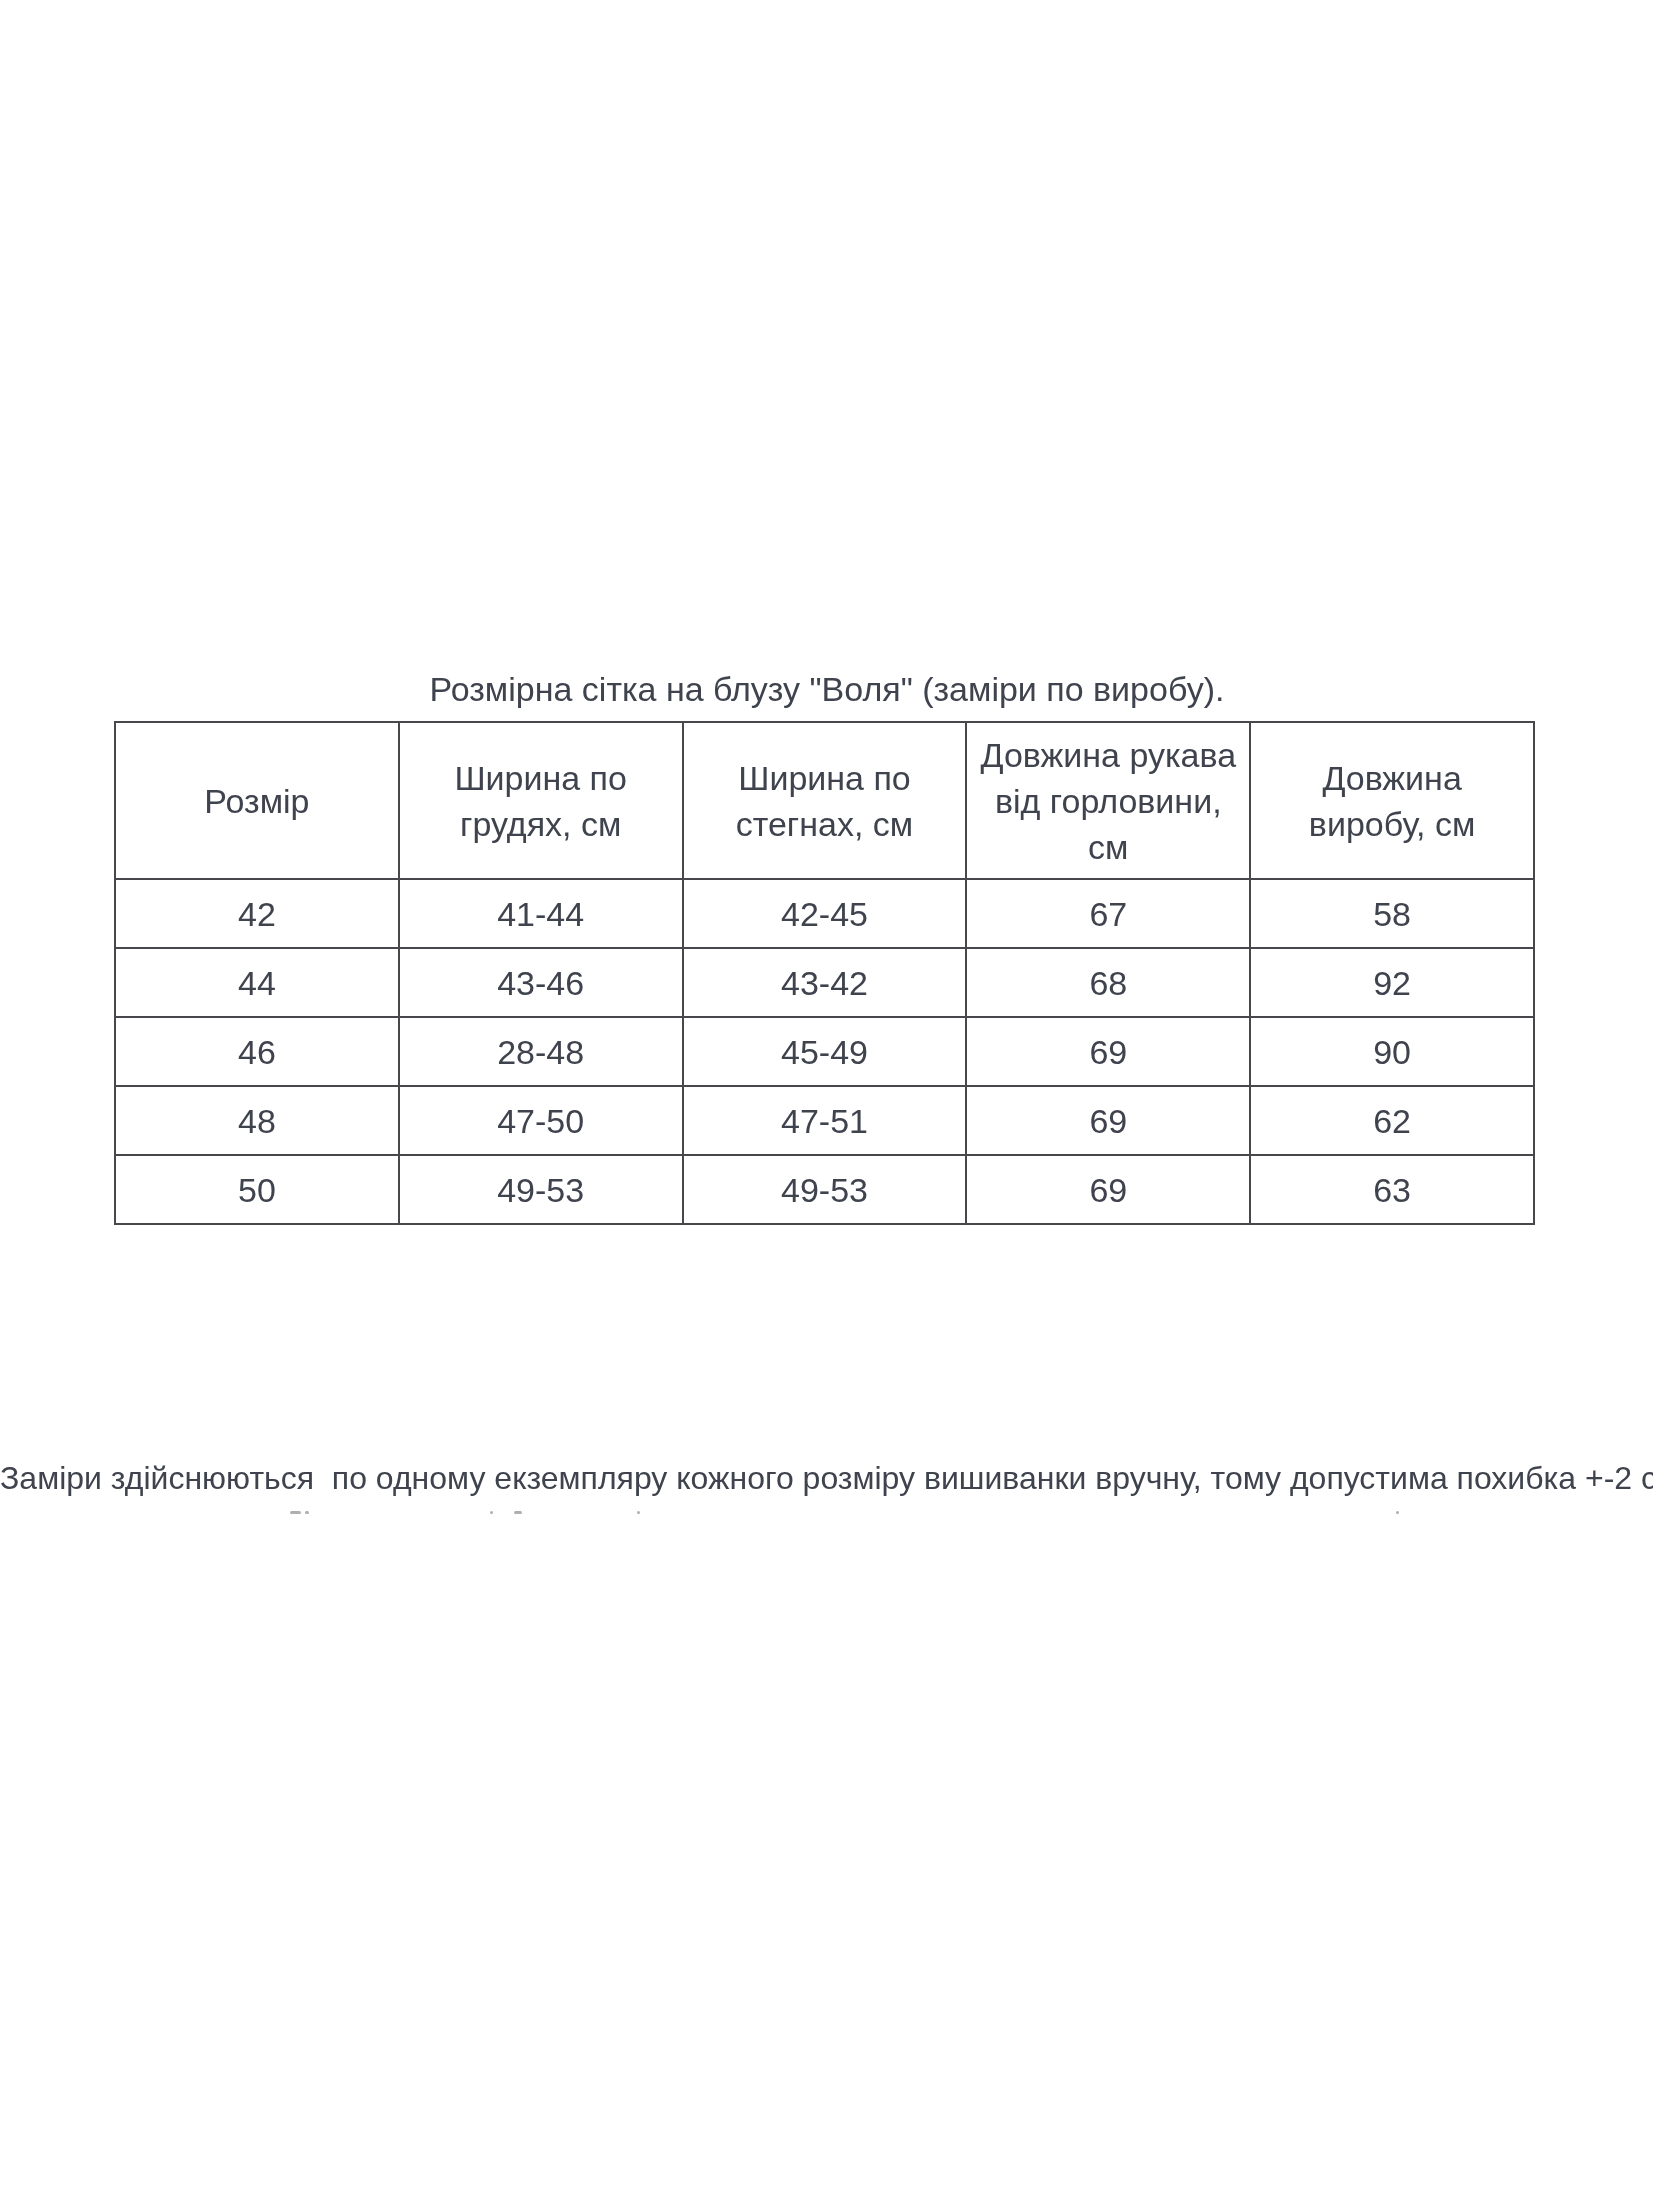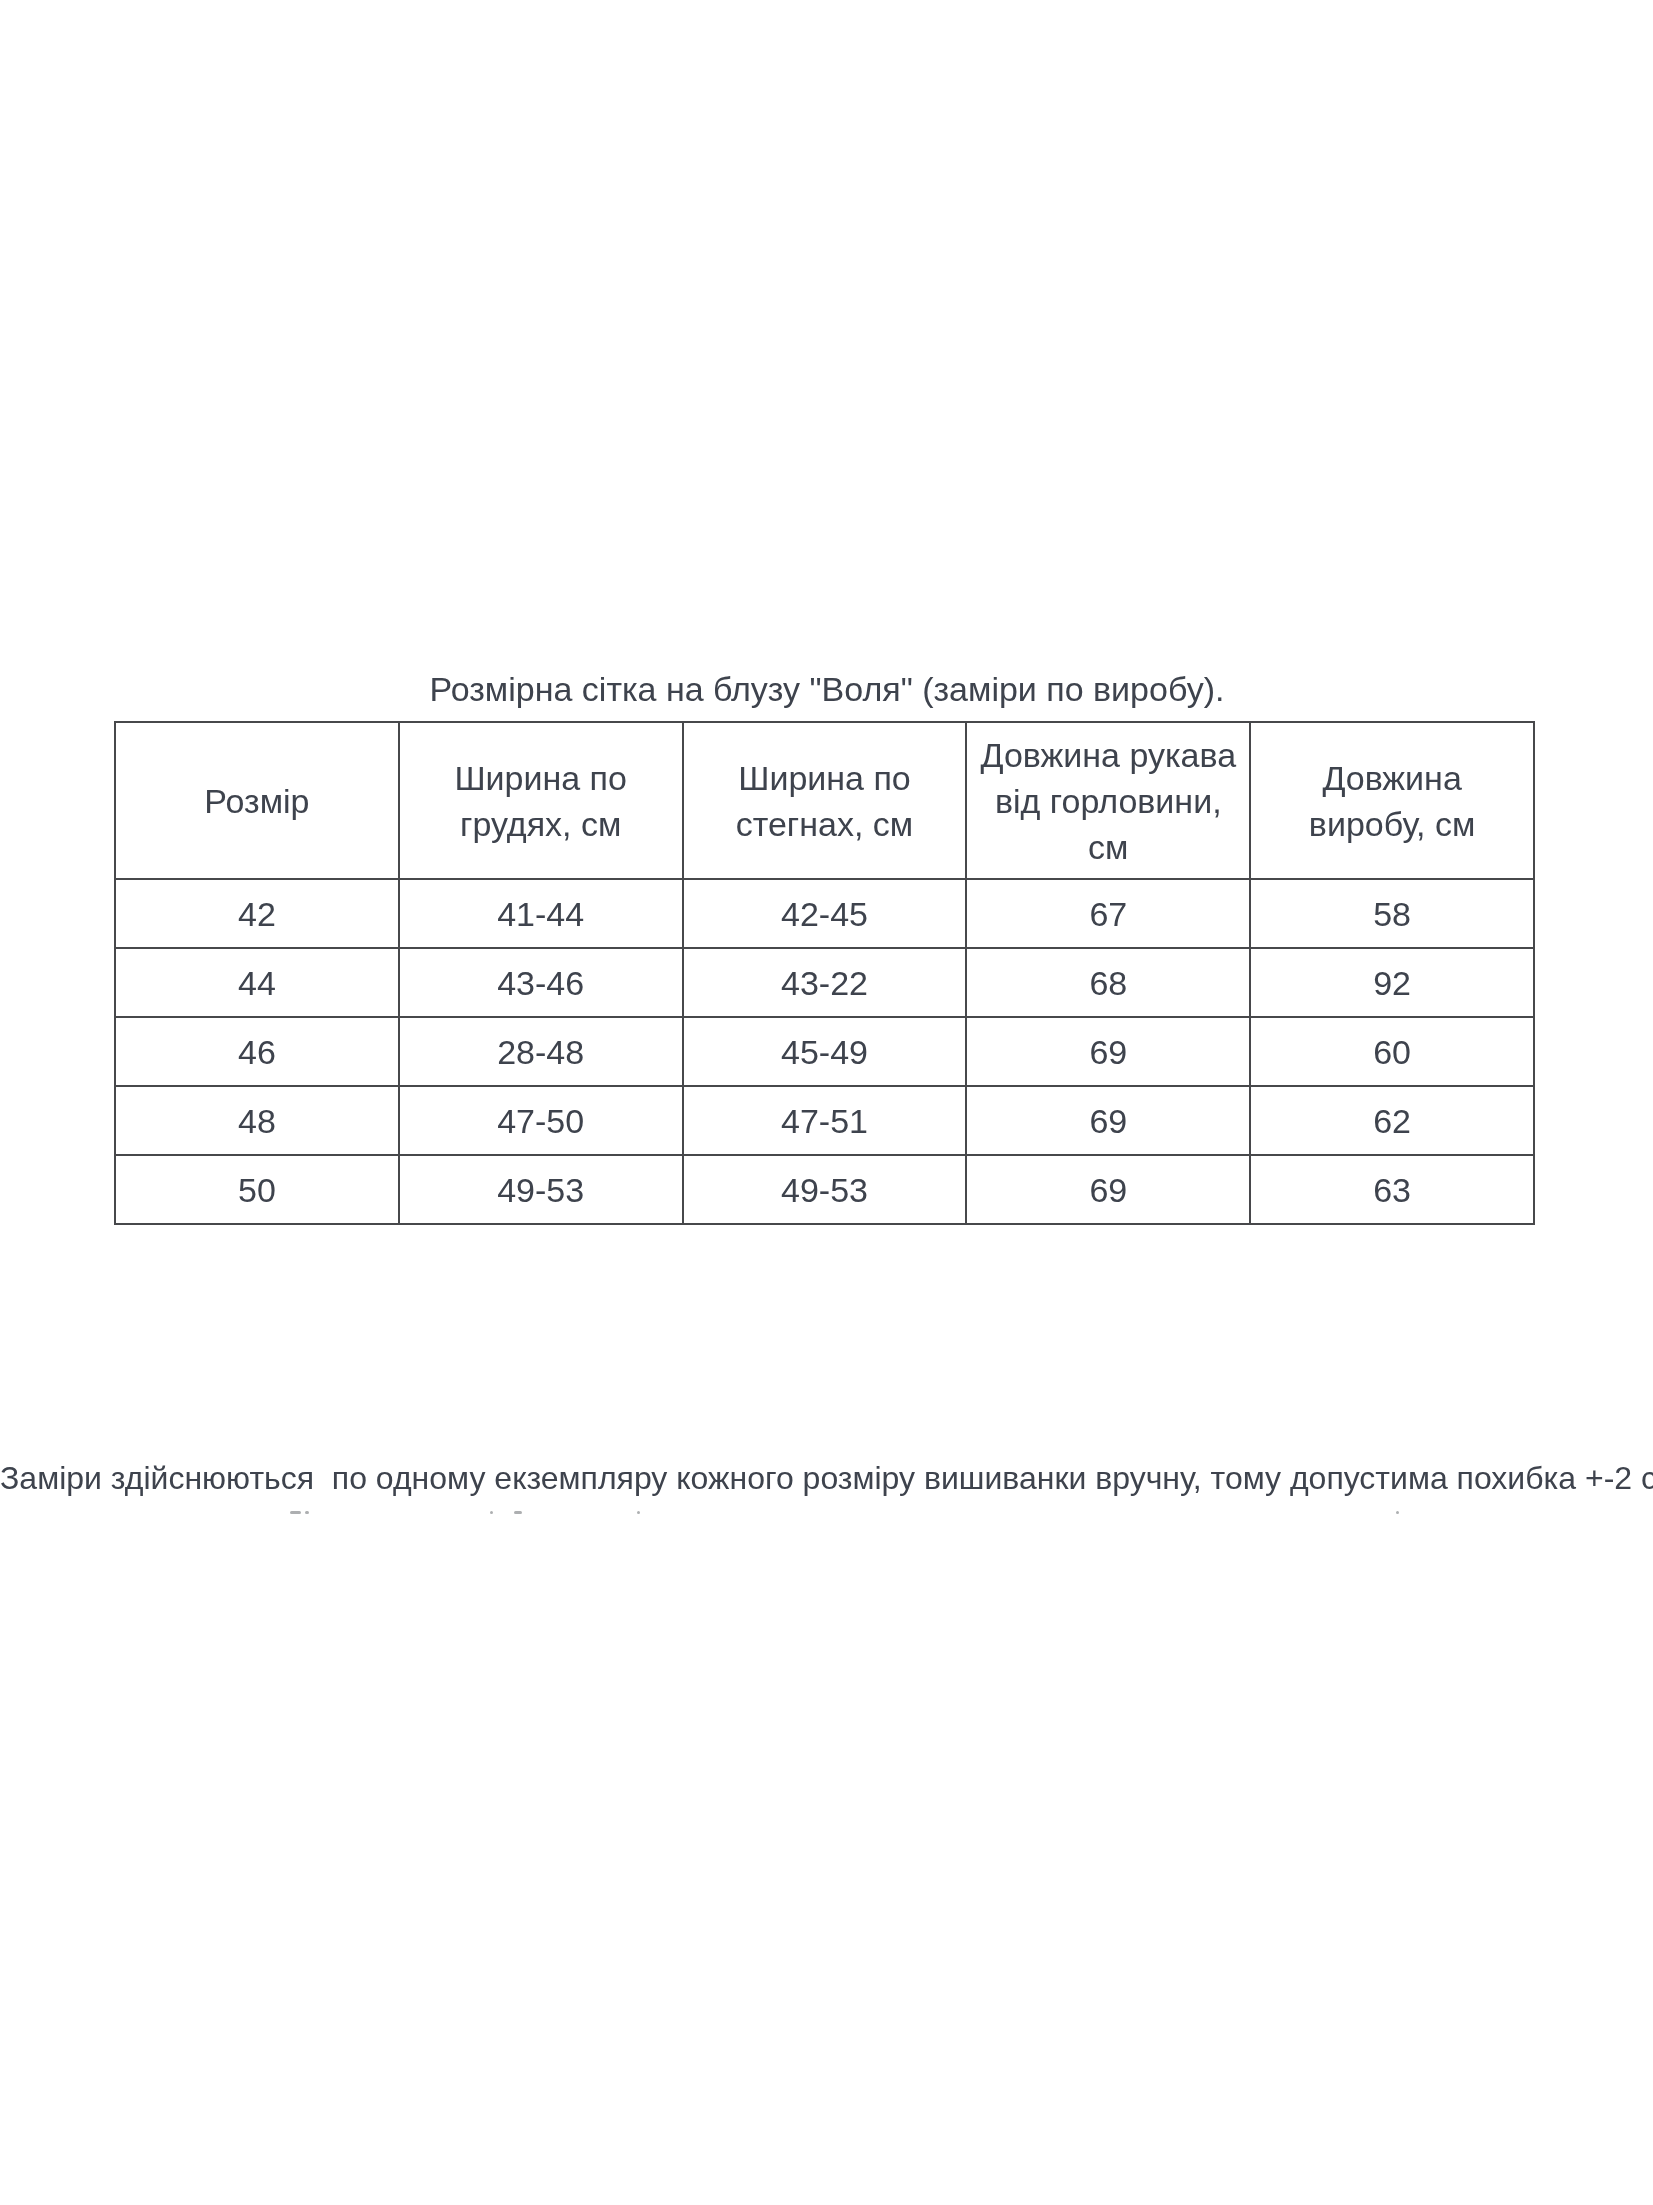--- a/index.html
+++ b/index.html
@@ -109,30 +109,30 @@
       <tr>
         <td>42</td>
         <td>41-44</td>
         <td>42-45</td>
         <td>67</td>
         <td>58</td>
       </tr>
       <tr>
         <td>44</td>
         <td>43-46</td>
-        <td>43-22</td>
+        <td>43-42</td>
         <td>68</td>
         <td>92</td>
       </tr>
       <tr>
         <td>46</td>
         <td>28-48</td>
         <td>45-49</td>
         <td>69</td>
-        <td>60</td>
+        <td>90</td>
       </tr>
       <tr>
         <td>48</td>
         <td>47-50</td>
         <td>47-51</td>
         <td>69</td>
         <td>62</td>
       </tr>
       <tr>
         <td>50</td>

